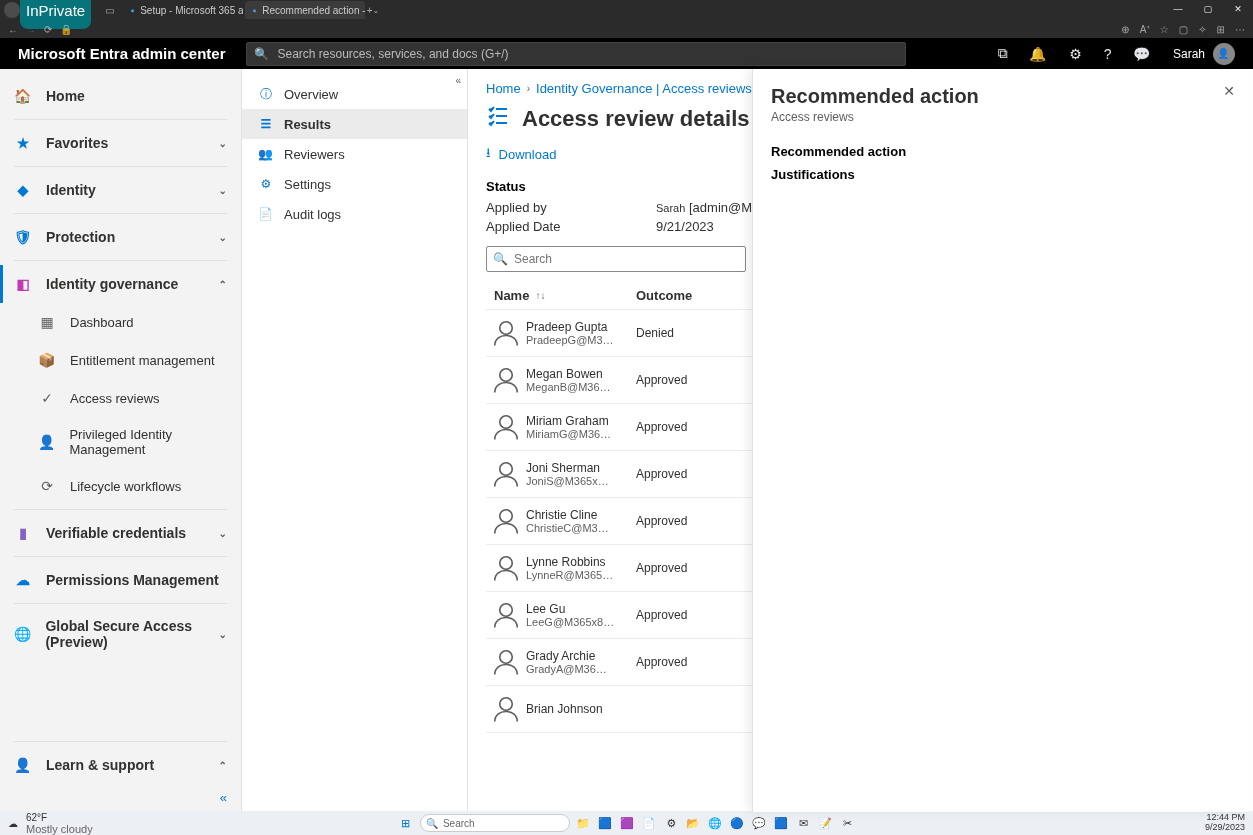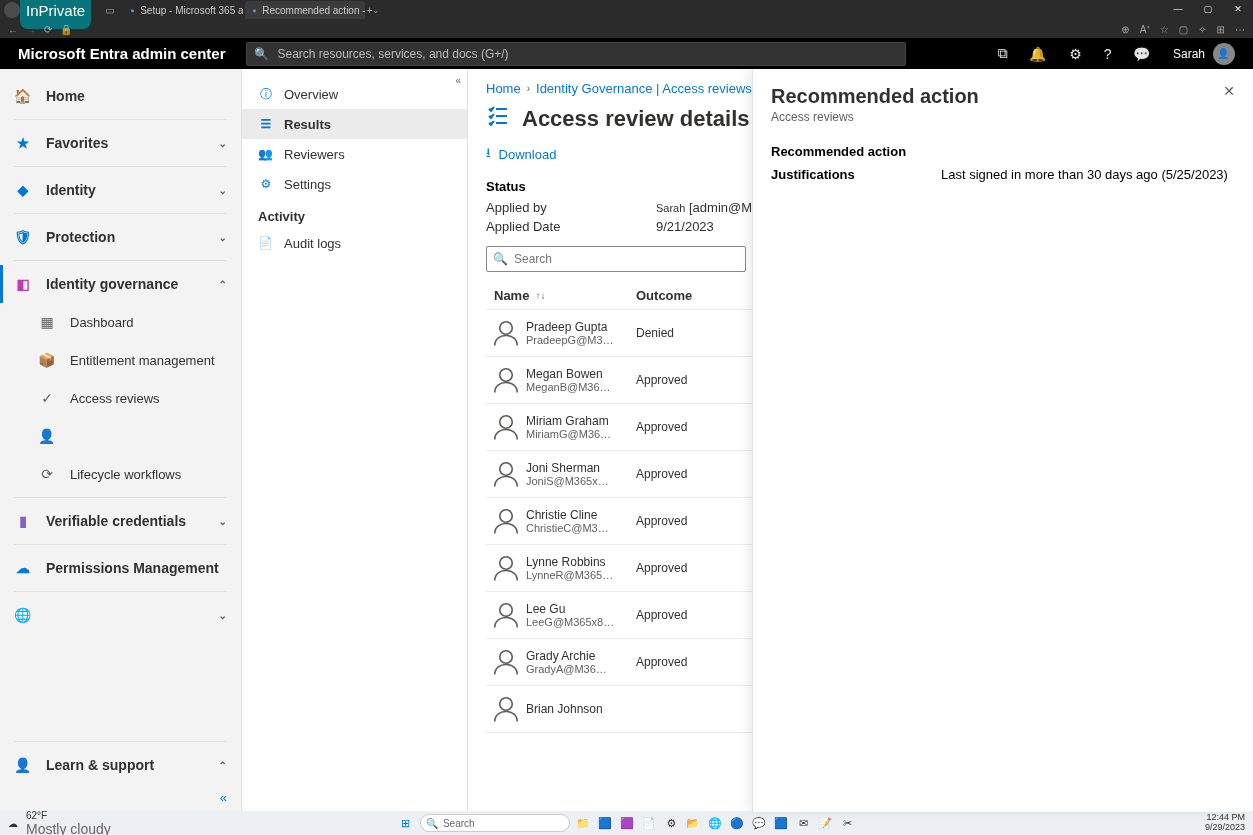--- a/index.html
+++ b/index.html
@@ -207,39 +207,41 @@
     <div class="nav-item nav-sub">
       <span class="nav-icon" style="color:#605e5c;">📦</span>
       <span>Entitlement management</span>
     </div>
     <div class="nav-item nav-sub">
       <span class="nav-icon" style="color:#605e5c;">✓</span>
       <span>Access reviews</span>
     </div>
     <div class="nav-item nav-sub">
       <span class="nav-icon" style="color:#605e5c;">👤</span>
+      <span>Privileged Identity Management</span>
     </div>
     <div class="nav-item nav-sub">
       <span class="nav-icon" style="color:#605e5c;">⟳</span>
       <span>Lifecycle workflows</span>
     </div>
     <div class="nav-sep"></div>
     <div class="nav-item bold">
       <span class="nav-icon" style="color:#8661c5;">▮</span>
       <span>Verifiable credentials</span>
       <span class="chev">⌄</span>
     </div>
     <div class="nav-sep"></div>
     <div class="nav-item bold">
       <span class="nav-icon" style="color:#0078d4;">☁</span>
       <span>Permissions Management</span>
     </div>
     <div class="nav-sep"></div>
     <div class="nav-item bold">
       <span class="nav-icon" style="color:#0078d4;">🌐</span>
+      <span>Global Secure Access (Preview)</span>
       <span class="chev">⌄</span>
     </div>
     <div class="nav-bottom">
     <div class="nav-sep"></div>
       <div class="nav-item bold">
         <span class="nav-icon" style="color:#0078d4;">👤</span>
         <span>Learn &amp; support</span>
         <span class="chev">⌃</span>
       </div>
       <div class="collapse-chevs">«</div>
@@ -257,21 +259,20 @@
       <span>Results</span>
     </div>
     <div class="subnav-item">
       <span class="subnav-icon">👥</span>
       <span>Reviewers</span>
     </div>
     <div class="subnav-item">
       <span class="subnav-icon">⚙</span>
       <span>Settings</span>
     </div>
-    <div class="subnav-group">Activity</div>
     <div class="subnav-item">
       <span class="subnav-icon">📄</span>
       <span>Audit logs</span>
     </div>
   </div>
 
   <div class="main">
     <div class="breadcrumb">
       <span class="bc-item">Home</span>
       <span class="sep">›</span>
@@ -454,30 +455,29 @@
 
 <div class="flyout">
   <span class="flyout-close">✕</span>
   <h2>Recommended action</h2>
   <div class="subtitle">Access reviews</div>
   <div class="kv">
     <span class="k">Recommended action</span>
   </div>
   <div class="kv">
     <span class="k">Justifications</span>
-    <span class="v">Last signed in more than 30 days ago (5/25/2023)</span>
   </div>
 </div>
 
 <div class="taskbar">
   <div class="tray">
     <span>☁</span>
     <span>
       <div>62°F</div>
-      <div style="font-size:14px;color:#666;">Mostly cloudy</div>
+      <div style="font-size:11px;color:#666;">Mostly cloudy</div>
     </span>
   </div>
   <div class="taskbar-center">
     <span class="tb-icon" style="color:#0078d4;">⊞</span>
     <div class="tb-search">
       <span>🔍</span>
       <span>Search</span>
     </div>
     <span class="tb-icon">📁</span>
     <span class="tb-icon">🟦</span>

